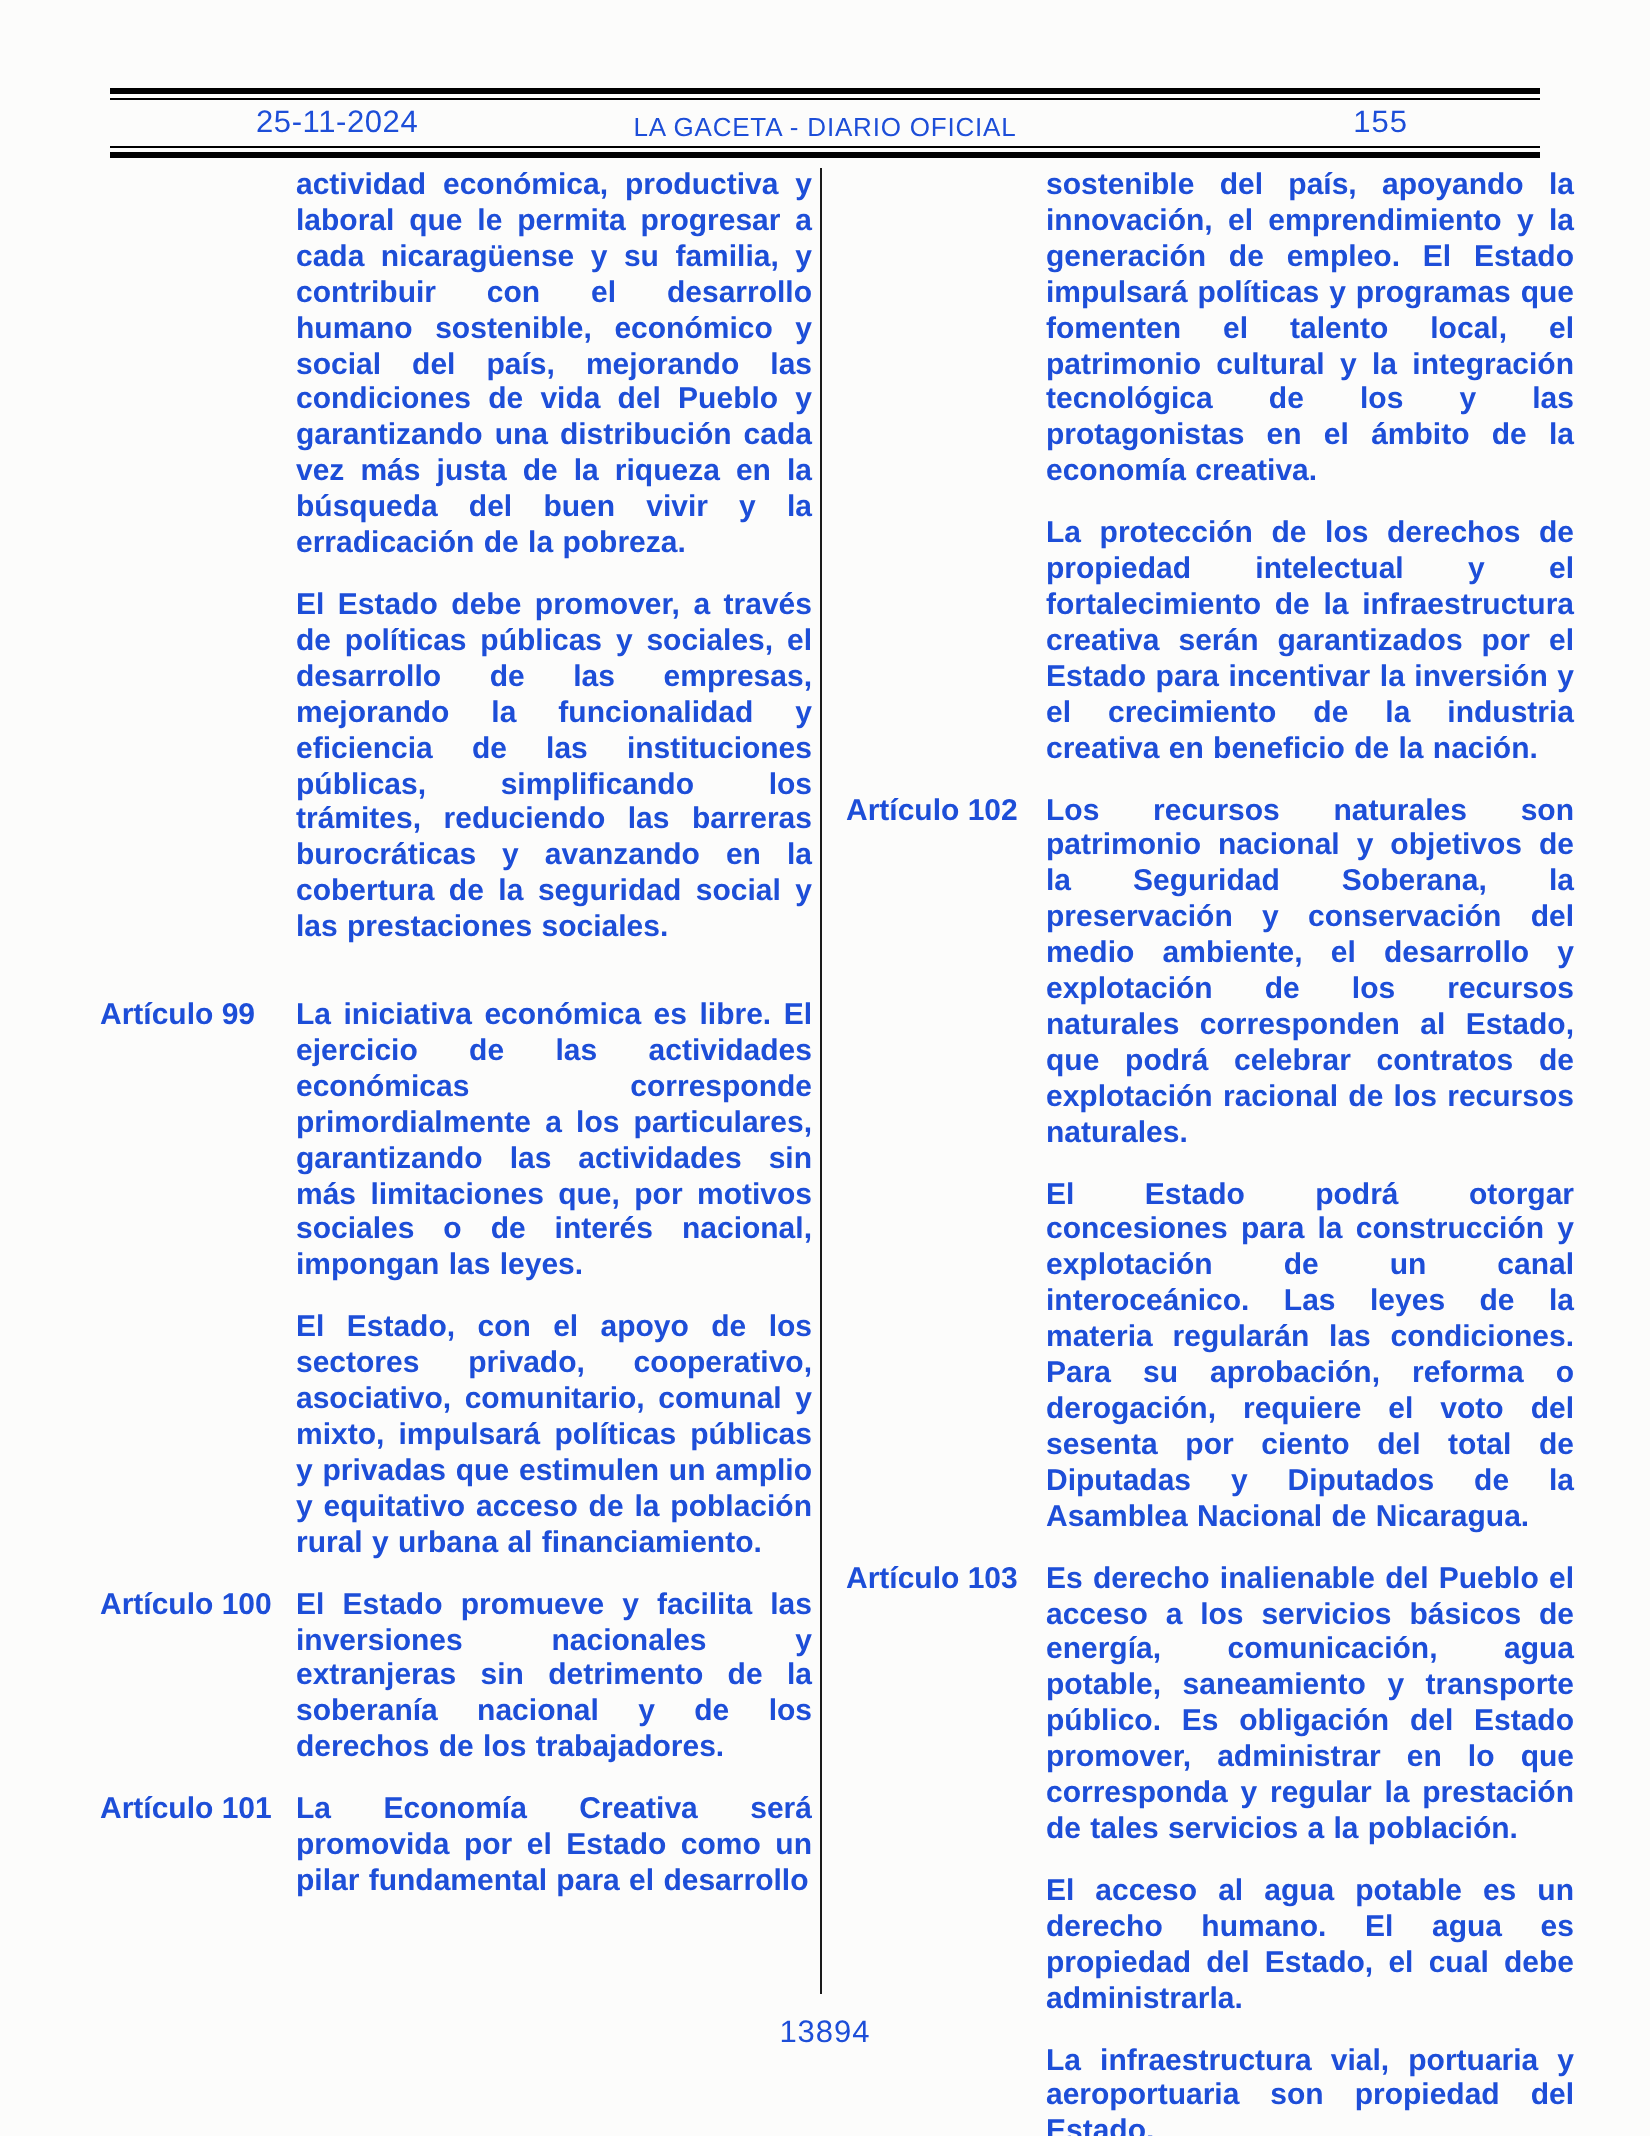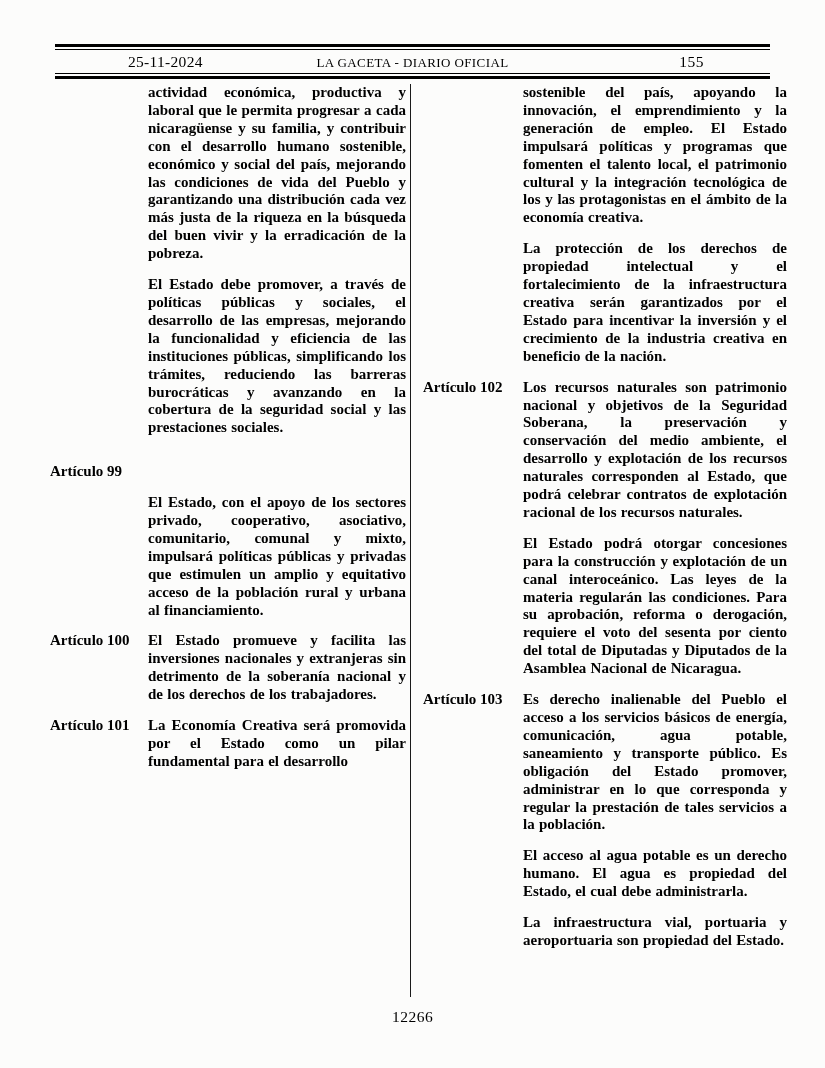--- a/index.html
+++ b/index.html
@@ -5,22 +5,22 @@
   html, body {
     margin: 0;
     padding: 0;
     background: #e8e8e8;
   }
   .page {
     position: relative;
     width: 825px;
     height: 1068px;
     background: #fcfcfb;
-    color: #000000;
-    font-family: Liberation Serif, serif;
+    color: #1d4ed8;
+    font-family: Liberation Sans, sans-serif;
     overflow: hidden;
   }
 
   
   .masthead {
     position: absolute;
     top: 44px;
     left: 55px;
     width: 715px;
   }
@@ -143,20 +143,21 @@
       </div>
       <div class="block">
         <span class="block-label"></span>
         <p class="block-body">El Estado debe promover, a través de políticas públicas y sociales, el desarrollo de las empresas, mejorando la funcionalidad y eficiencia de las instituciones públicas, simplificando los trámites, reduciendo las barreras burocráticas y avanzando en la cobertura de la seguridad social y las prestaciones sociales.</p>
       </div>
       <div class="block">
         <span class="block-label"></span>
       </div>
       <div class="block">
         <span class="block-label">Artículo 99</span>
+        <p class="block-body">La iniciativa económica es libre. El ejercicio de las actividades económicas corresponde primordialmente a los particulares, garantizando las actividades sin más limitaciones que, por motivos sociales o de interés nacional, impongan las leyes.</p>
       </div>
       <div class="block">
         <span class="block-label"></span>
         <p class="block-body">El Estado, con el apoyo de los sectores privado, cooperativo, asociativo, comunitario, comunal y mixto, impulsará políticas públicas y privadas que estimulen un amplio y equitativo acceso de la población rural y urbana al financiamiento.</p>
       </div>
       <div class="block">
         <span class="block-label">Artículo 100</span>
         <p class="block-body">El Estado promueve y facilita las inversiones nacionales y extranjeras sin detrimento de la soberanía nacional y de los derechos de los trabajadores.</p>
       </div>
       <div class="block">
@@ -194,16 +195,16 @@
       </div>
       <div class="block">
         <span class="block-label"></span>
         <p class="block-body">La infraestructura vial, portuaria y aeroportuaria son propiedad del Estado.</p>
       </div>
     </div>
 
   </div>
 
   <div class="page-footer">
-    <span class="folio">12266</span>
+    <span class="folio">13894</span>
   </div>
 
 </div>
 
 </body></html>

